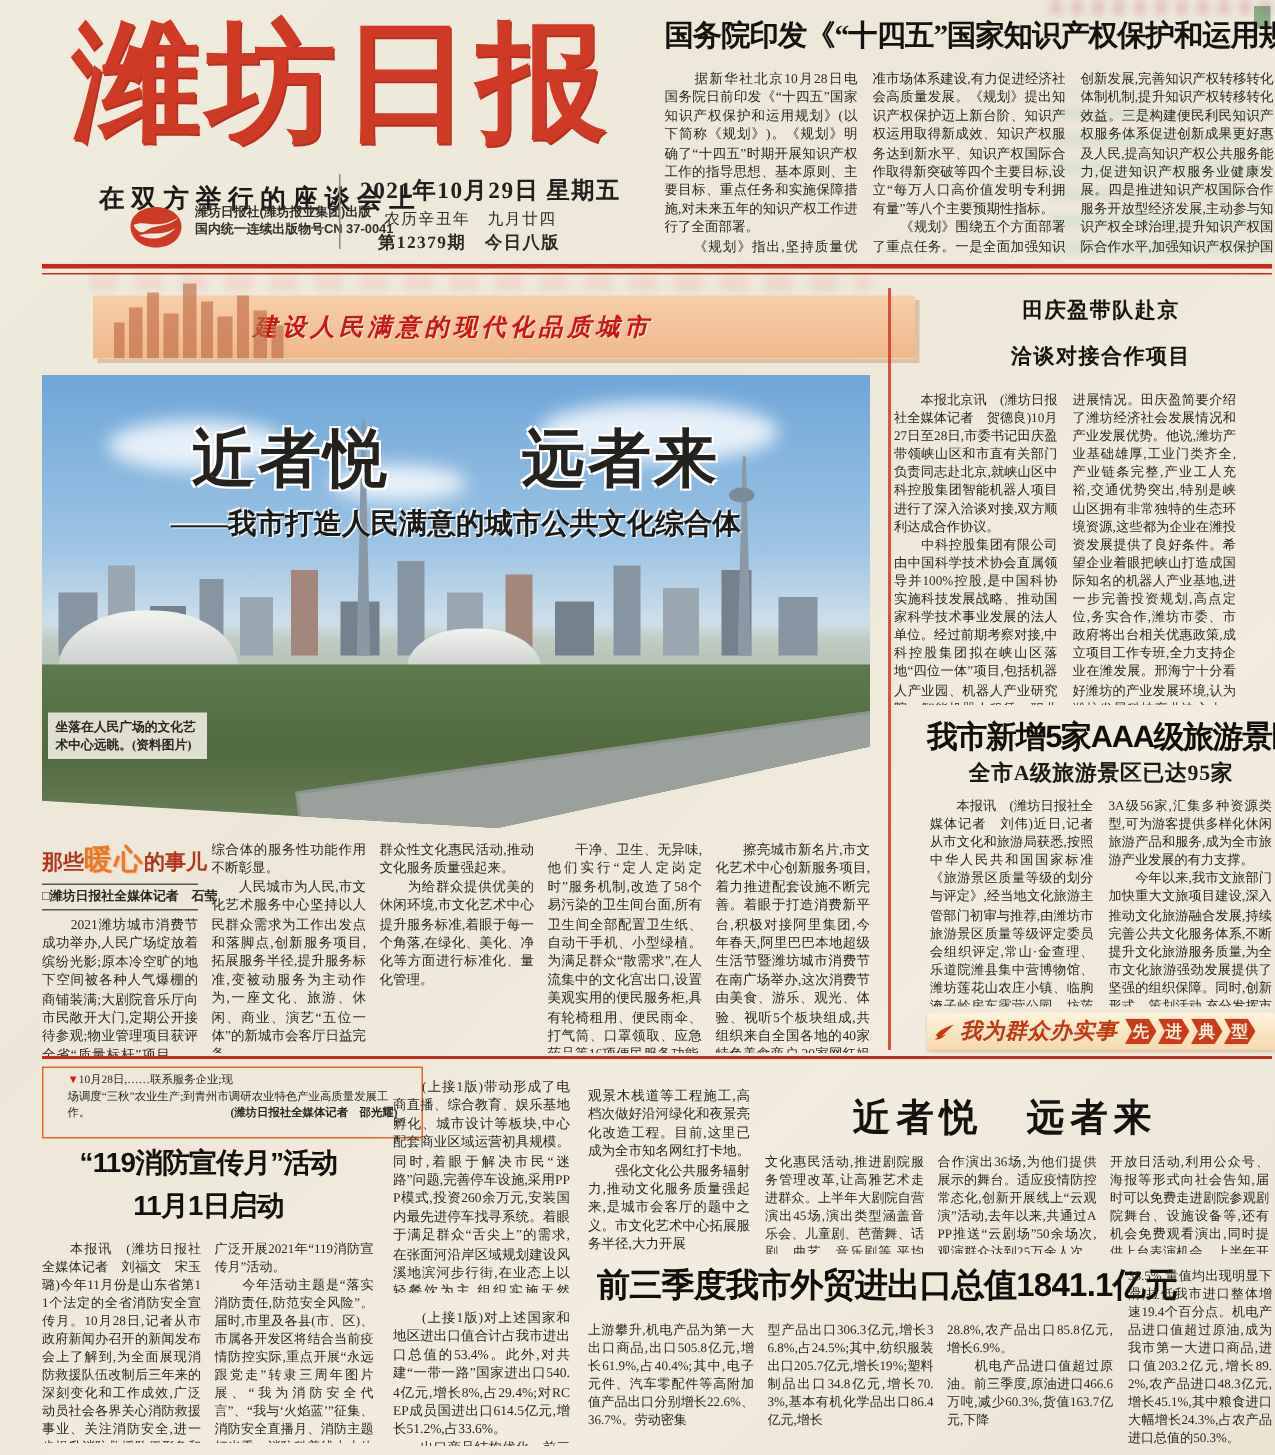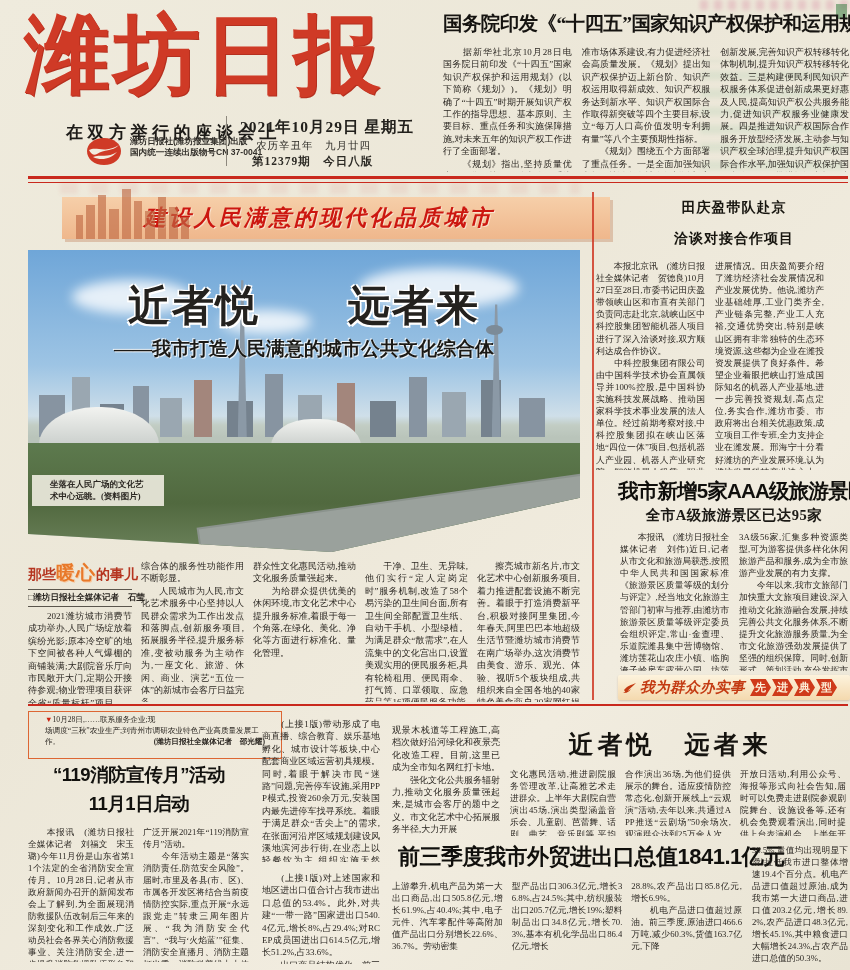--- a/index.html
+++ b/index.html
@@ -6,21 +6,21 @@
   body{background:#888;font-family:"Liberation Serif","DejaVu Serif",serif;}
   .page{position:relative;width:850px;height:970px;margin:0 auto;overflow:hidden;
         background:linear-gradient(135deg,#efebdd 0%,#ece7d8 40%,#f1ecdf 70%,#e9e4d4 100%);}
   .serif{font-family:"Liberation Serif","DejaVu Serif",serif;}
   .sans{font-family:"Liberation Sans","DejaVu Sans",sans-serif;}
   .abs{position:absolute;}
   .bodytext{font-size:9px;line-height:12.4px;text-align:justify;color:#2b2722;
             white-space:pre-line;overflow:hidden;word-break:break-all;}
   .colrow{display:flex;}
   
-  .mast-title{left:24px;top:10px;width:400px;font-size:86px;font-weight:900;color:#cf3a26;
+  .mast-title{left:48px;top:10px;width:400px;font-size:86px;font-weight:900;color:#cf3a26;
               letter-spacing:4px;line-height:1.05;text-shadow:1px 1px 0 #b5301f;}
   .mast-sub{left:66px;top:121px;font-size:17px;font-weight:900;color:#1d1b18;letter-spacing:4.5px;}
   .mast-logo{left:84px;top:137px;}
   .mast-pub{left:130px;top:136px;font-size:8.6px;line-height:11px;color:#33302b;font-weight:700;}
   .mast-vdiv{left:226px;top:116px;width:1px;height:50px;background:#8d887d;}
   .mast-date1{left:240px;top:117px;font-size:15.5px;font-weight:900;color:#22201c;letter-spacing:1px;}
   .mast-date2{left:256px;top:139px;font-size:10.5px;font-weight:400;color:#2c2a25;letter-spacing:1px;}
   .mast-date3{left:252px;top:154px;font-size:11.5px;font-weight:700;color:#2c2a25;letter-spacing:1px;}
   
   .toparticle-head{left:443px;top:10px;width:406px;font-size:19.5px;font-weight:900;color:#151310;
@@ -28,21 +28,21 @@
   .toparticle-cols{left:443px;top:46px;width:406px;height:126px;gap:10px;}
   .toparticle-cols .bodytext{width:129px;height:126px;}
   
   .rule-double{left:28px;top:176px;width:820px;height:3px;border-top:3px solid #c9291d;border-bottom:1px solid #c9291d;}
   .rule-bottom{left:28px;top:704px;width:820px;height:0;border-top:2.5px solid #c9291d;}
   .vrule-red{left:592px;top:192px;width:2px;height:508px;background:#cf3a26;opacity:.85;}
   
   .banner{left:62px;top:197px;width:548px;height:42px;background:linear-gradient(180deg,#f6cfa9,#efb78c);
           box-shadow:3px 3px 0 rgba(190,120,80,.35);display:flex;align-items:center;}
   .banner-sky{position:absolute;left:6px;bottom:0;width:190px;height:54px;opacity:.75;}
-  .banner-text{margin-left:82px;font-size:22px;font-weight:900;font-style:italic;color:#cc1710;
+  .banner-text{margin-left:107px;font-size:16px;font-weight:900;font-style:italic;color:#cc1710;
                letter-spacing:3px;white-space:nowrap;text-shadow:1px 1px 0 rgba(255,255,255,.5);}
   
   .photo{left:28px;top:250px;width:552px;height:302px;overflow:hidden;
          clip-path:polygon(0 0,100% 0,100% 82%,55% 100%,0 94%);
          background:linear-gradient(180deg,#6fa6d8 0%,#9dc4e4 38%,#cfdfe9 55%,#c2cdc4 58%,#b9c4ba 62%);}
   .cloud{position:absolute;background:rgba(255,255,255,.8);border-radius:50%;filter:blur(6px);}
   .bld{position:absolute;bottom:38%;background:#8794a1;}
   .bld.b2{background:#9aa7b1;} .bld.b3{background:#75828e;} .bld.b4{background:#a3867c;}
   .tower{position:absolute;bottom:38%;width:9px;background:#8b99a6;clip-path:polygon(38% 0,62% 0,100% 100%,0 100%);}
   .tower-disc{position:absolute;width:17px;height:10px;border-radius:50%;background:#76club;background:#7c8b98;}
@@ -51,21 +51,21 @@
   .greenbelt{position:absolute;left:0;bottom:0;width:100%;height:36%;
              background:linear-gradient(180deg,#5d7a4e 0%,#51693f 55%,#6b815a 100%);}
   .road{position:absolute;right:-40px;bottom:2%;width:420px;height:46px;background:#9aa19c;
         transform:rotate(-8deg);box-shadow:0 0 0 2px #8b938d;}
   .photo-head{position:absolute;left:0;top:28px;width:100%;text-align:center;font-size:42px;font-weight:900;
               color:#24221f;letter-spacing:2px;
               text-shadow:-1.5px -1.5px 0 #fff,1.5px -1.5px 0 #fff,-1.5px 1.5px 0 #fff,1.5px 1.5px 0 #fff;}
   .photo-sub{position:absolute;left:0;top:86px;width:100%;text-align:center;font-size:19px;font-weight:900;
              color:#1b1a17;text-shadow:-1px -1px 0 rgba(255,255,255,.8),1px 1px 0 rgba(255,255,255,.8);}
   .photo-cap{position:absolute;left:4px;bottom:46px;width:96px;background:rgba(243,239,228,.88);
-             font-size:8.5px;line-height:11.5px;padding:4px 18px;color:#2b2722;font-weight:700;}
+             font-size:8.5px;line-height:11.5px;padding:4px 5px;color:#2b2722;font-weight:700;}
   
   .feature{left:28px;top:560px;width:552px;height:142px;gap:9px;}
   .feature .fcol{width:104px;height:142px;}
   .warm-logo{font-weight:900;white-space:nowrap;margin-bottom:3px;}
   .warm-a{color:#b5341f;font-size:14px;}
   .warm-b{color:#e8792a;font-size:19px;letter-spacing:1px;text-shadow:1px 1px 0 #f7c9a0;}
   .warm-c{color:#b5341f;font-size:14px;}
   .byline-box{border-top:1px solid #5a554c;border-bottom:1px solid #5a554c;padding:2px 0;
               font-size:8.6px;font-weight:900;color:#2b2722;margin-bottom:3px;white-space:nowrap;}
   

